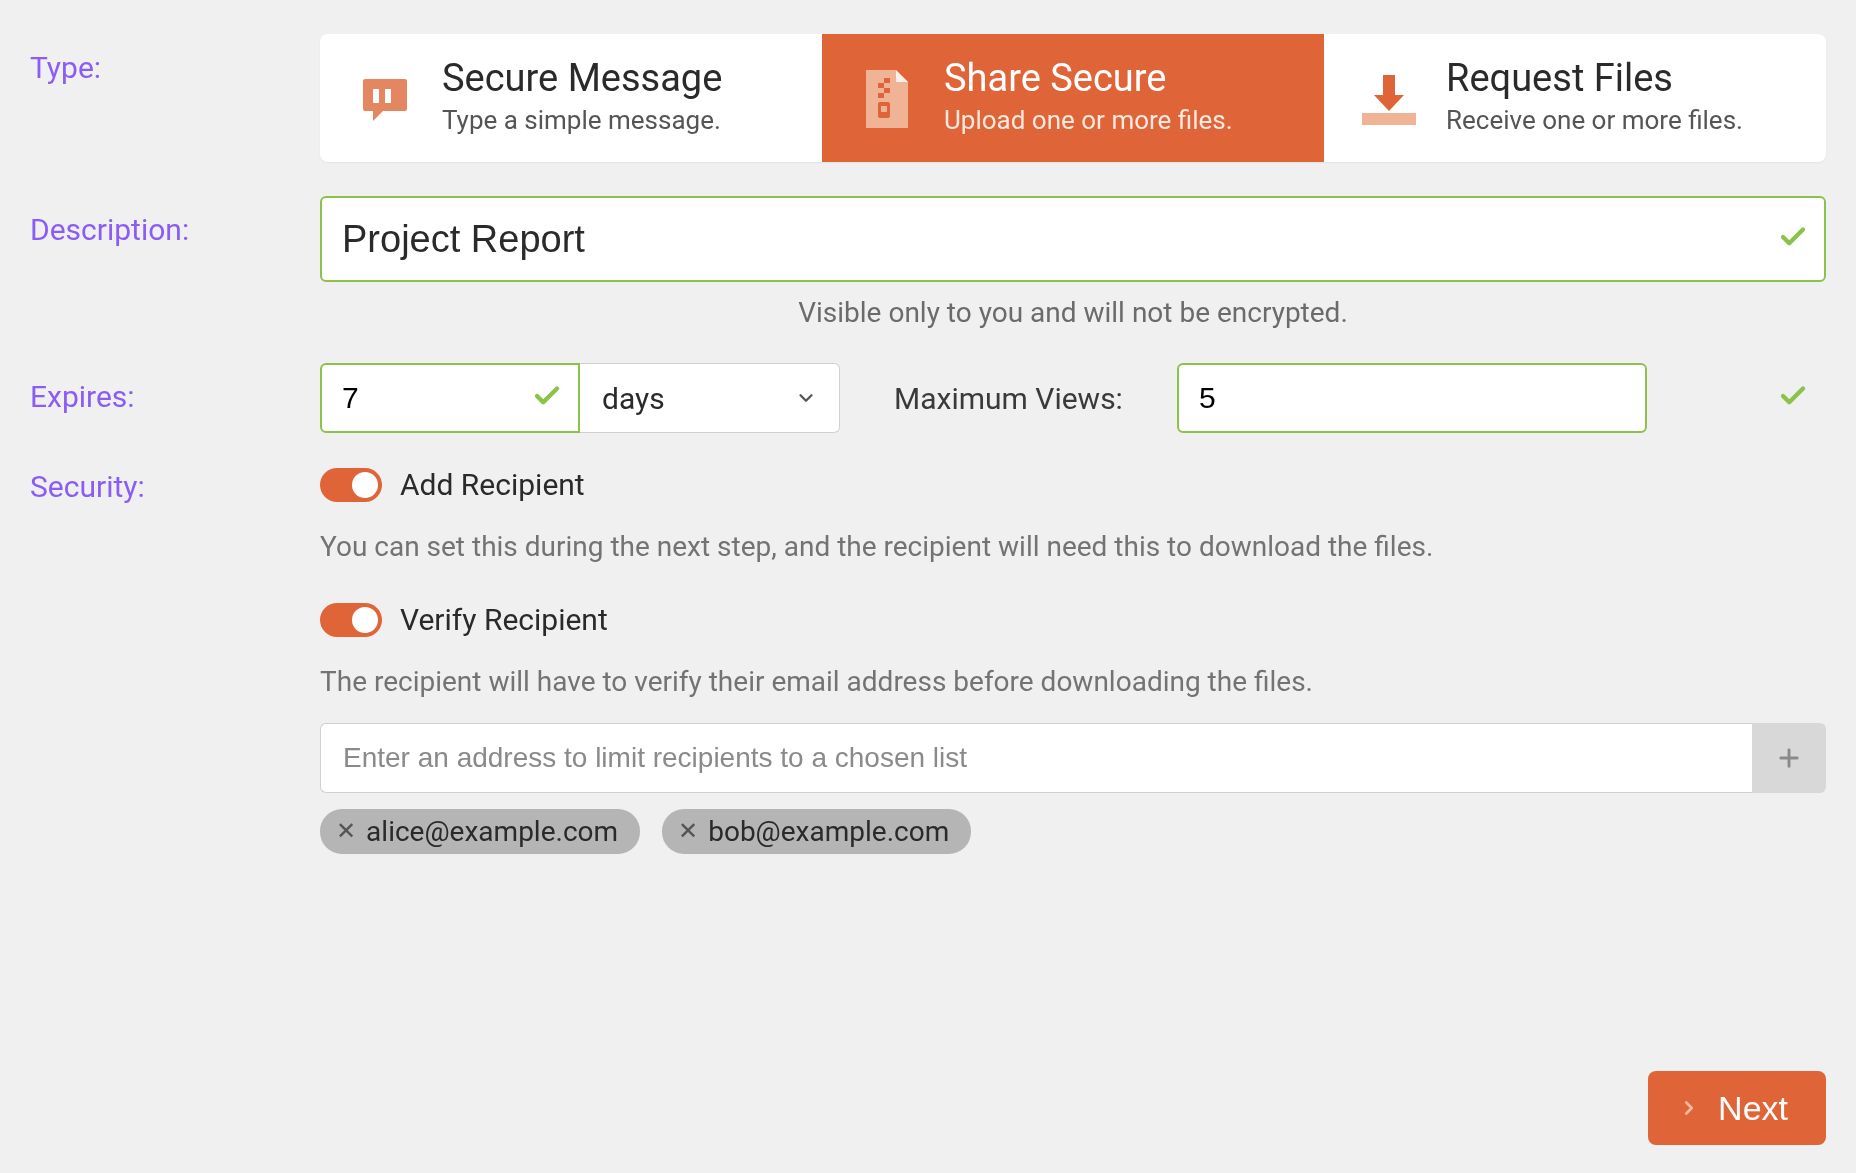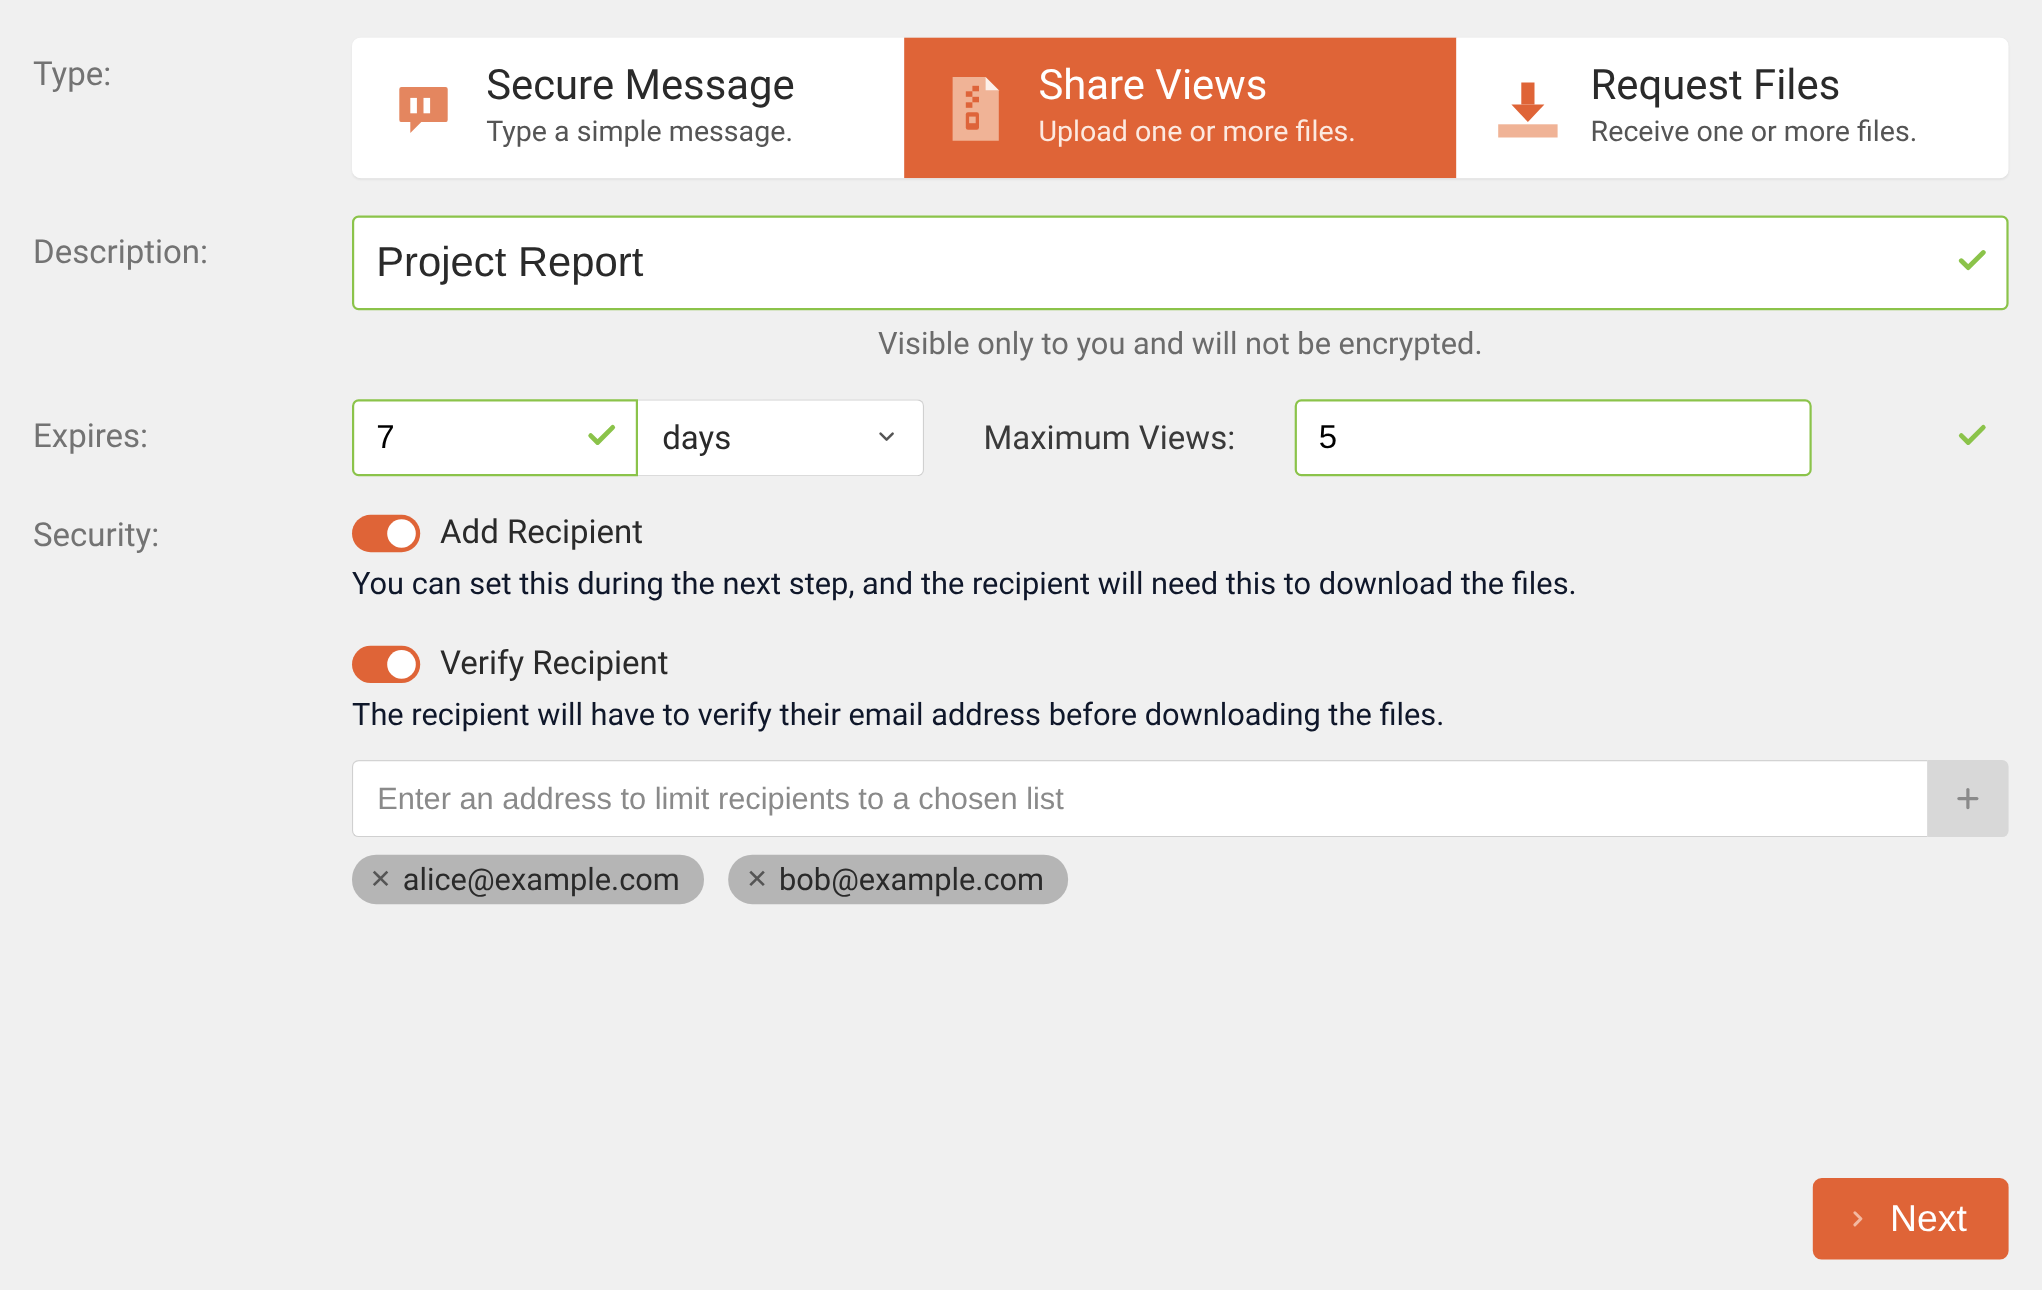--- a/index.html
+++ b/index.html
@@ -16,21 +16,21 @@
   }
   .row {
     display: flex;
     align-items: flex-start;
     margin-bottom: 34px;
   }
   .label-col {
     width: 290px;
     flex: 0 0 290px;
     font-size: 30px;
-    color: #737373;
+    color: #8b5cf6;
     padding-top: 16px;
   }
   .content-col {
     flex: 1;
   }
 
   
   .type-cards {
     display: flex;
     border-radius: 8px;
@@ -168,21 +168,21 @@
     position:absolute;
     right:4px;
     top:4px;
     width:26px;
     height:26px;
     border-radius:50%;
     background:#fff;
   }
   .toggle-label { font-size: 30px; color:#2a2a2a; }
   .sec-block { margin-bottom: 36px; }
-  .sec-hint { font-size:28px; color:#0f172a; margin-top:10px; line-height:1.35; }
+  .sec-hint { font-size:28px; color:#737373; margin-top:26px; line-height:1.35; }
 
   .recipient-row { display:flex; margin-top:22px; }
   .recipient-input {
     flex:1;
     height:70px;
     border:1px solid #d0d0d0;
     border-right:none;
     border-radius:6px 0 0 6px;
     padding:0 22px;
     font-size:28px;
@@ -276,21 +276,21 @@
               <path d="M34 2 L46 14 H34 Z" fill="#fff" opacity="0.8"></path>
               <rect x="22" y="10" width="6" height="5" fill="#de643a"></rect>
               <rect x="16" y="15" width="6" height="5" fill="#de643a"></rect>
               <rect x="22" y="20" width="6" height="5" fill="#de643a"></rect>
               <rect x="16" y="25" width="6" height="5" fill="#de643a"></rect>
               <rect x="16" y="34" width="12" height="16" rx="2" fill="#de643a"></rect>
               <rect x="19" y="38" width="6" height="6" fill="#f0b396"></rect>
             </svg>
           </div>
           <div class="type-text">
-            <div class="title">Share Views</div>
+            <div class="title">Share Secure</div>
             <div class="subtitle">Upload one or more files.</div>
           </div>
         </div>
 
         <div class="type-card">
           <div class="type-icon">
             <svg width="62" height="56" viewBox="0 0 62 56">
               <rect x="4" y="42" width="54" height="12" fill="#f0b396"></rect>
               <rect x="25" y="4" width="12" height="20" fill="#df6437"></rect>
               <path d="M16 24 L46 24 L31 40 Z" fill="#df6437"></path>

